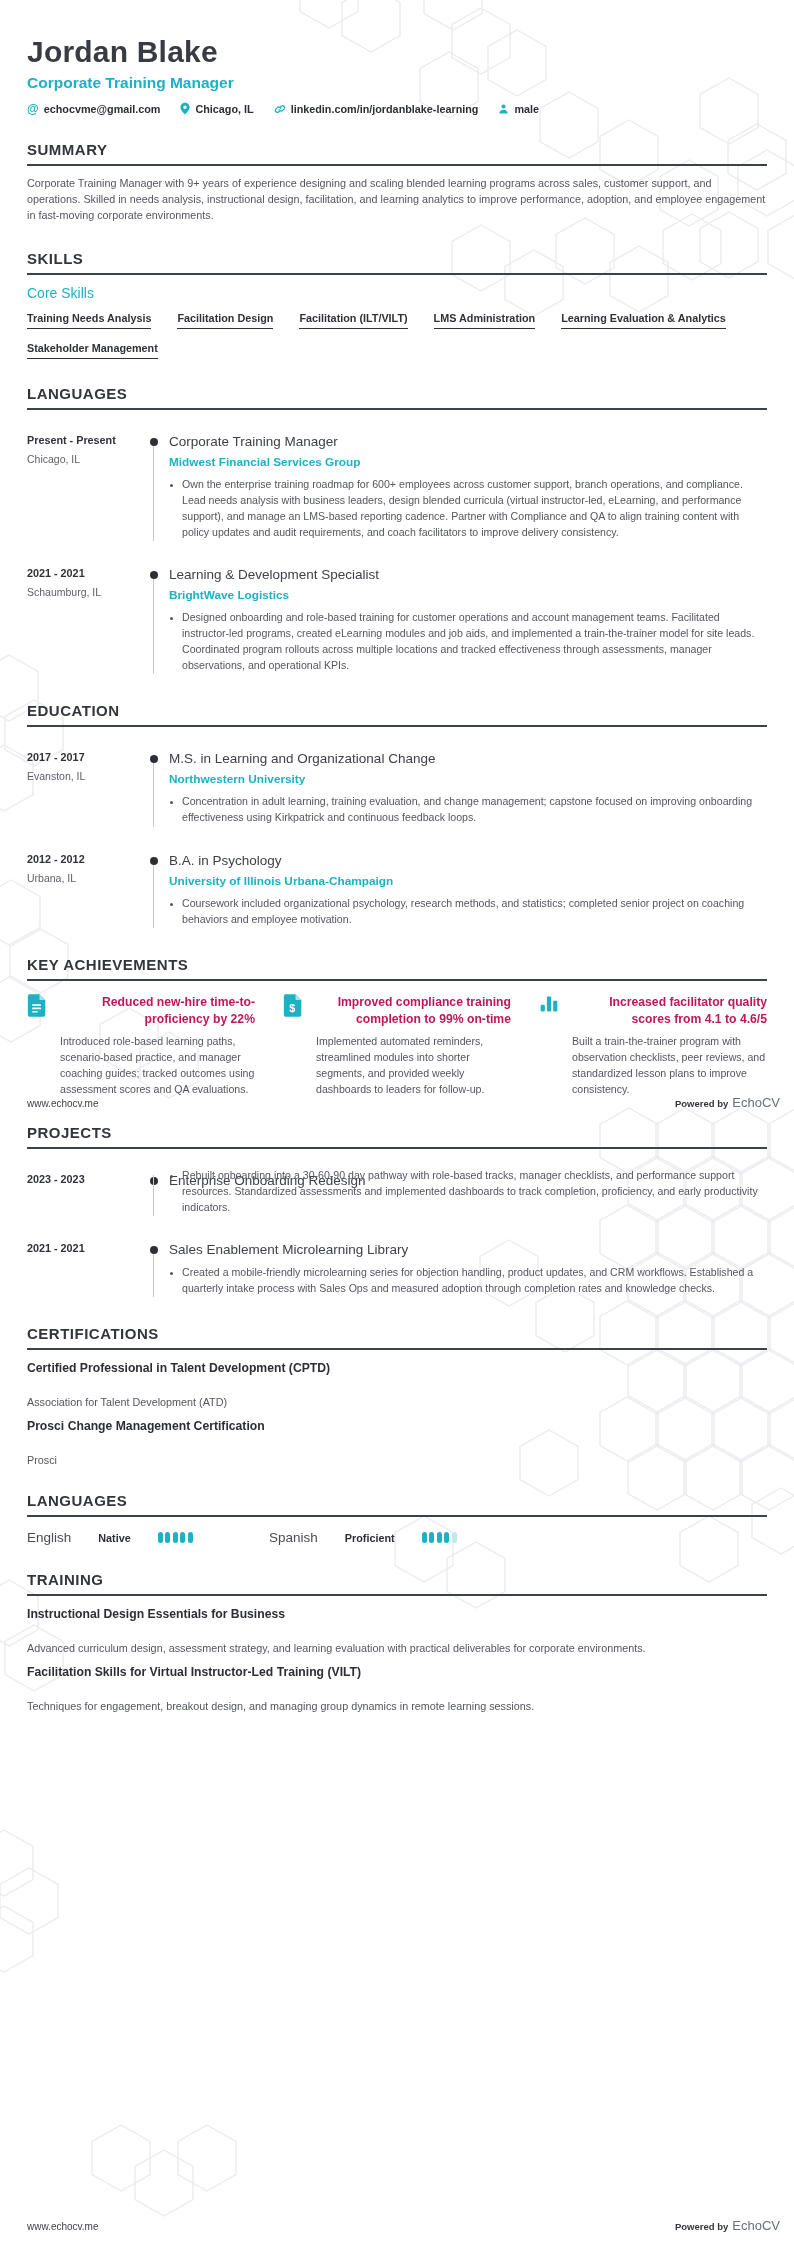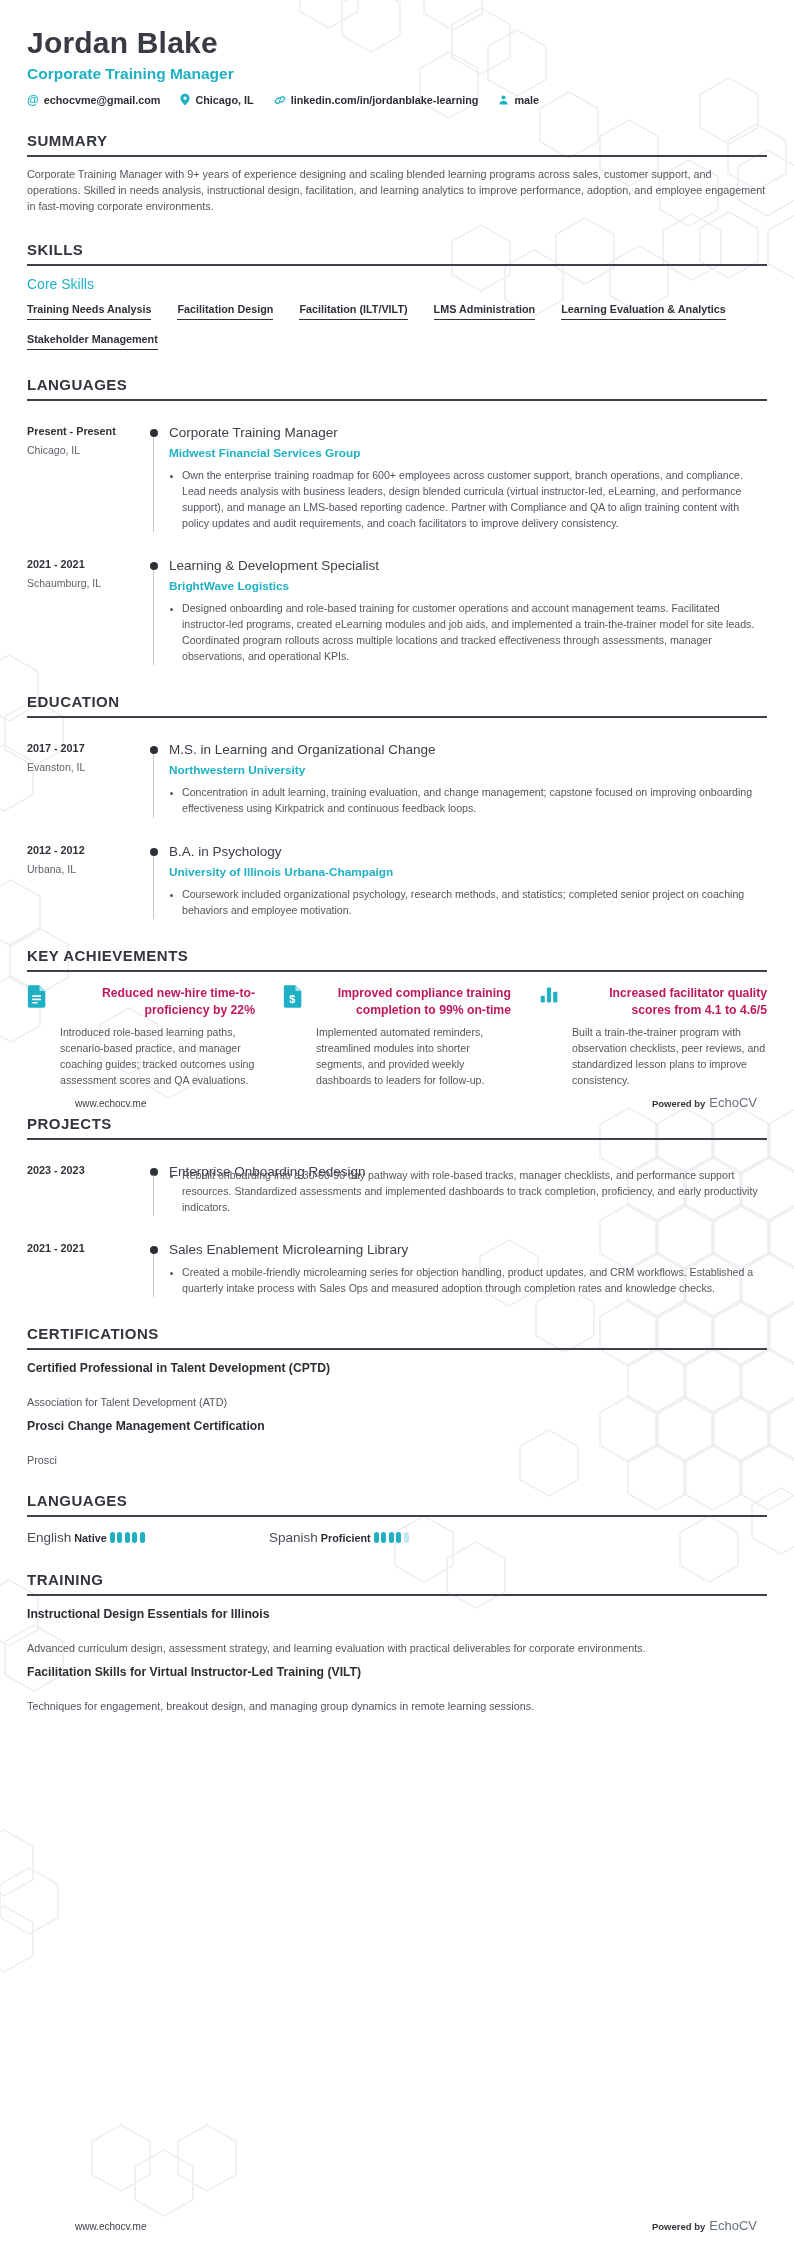--- a/index.html
+++ b/index.html
@@ -1,19 +1,19 @@
 <!DOCTYPE html>
 <html style="--accent: #1fb0c4;"><head>
 <meta charset="utf-8">
 <style>
   html,body{margin:0;padding:0;background:#fff;}
   body{font-family:"Liberation Sans",sans-serif;color:#34363d;}
   .sheet{position:relative;width:794px;height:2246px;background:#fff;overflow:hidden;}
   #hexbg{position:absolute;left:0;top:0;z-index:0;pointer-events:none;}
-  .page{position:relative;z-index:1;height:1123px;box-sizing:border-box;padding:4px 27px;}
+  .page{position:relative;z-index:1;height:1123px;box-sizing:border-box;padding:13px 27px;}
 
   
   .name{font-size:30px;font-weight:800;color:#393b42;padding-top:22px;letter-spacing:.2px;}
   .jobtitle{font-size:15.5px;font-weight:700;color:var(--accent);margin-top:5px;}
   .contacts{display:flex;gap:20px;margin-top:10px;align-items:center;}
   .contact{display:flex;align-items:center;gap:5px;font-size:10.8px;font-weight:700;color:#2c2e35;}
   .cicon{color:var(--accent);font-weight:700;font-size:12px;line-height:1;display:flex;align-items:center;}
 
   
   .section{margin-top:26px;}
@@ -44,30 +44,30 @@
   .ach{display:grid;grid-template-columns:26px 1fr;column-gap:7px;}
   .ach-title{font-size:12.2px;font-weight:700;color:#be185d;line-height:1.38;text-align:right;}
   .ach-text{font-size:10.6px;color:#54565f;line-height:1.5;margin-top:7px;}
 
   
   .c-title{font-size:12.2px;font-weight:700;color:#2c2e35;margin-top:11px;}
   .c-sub{font-size:10.8px;color:#54565f;margin-top:21px;}
 
   
   .langs{display:flex;margin-top:13px;}
-  .lang{display:flex;align-items:center;gap:3px;width:242px;}
+  .lang{display:flex;align-items:center;gap:27px;width:242px;}
   .lang-name{font-size:13.5px;color:#4a4c55;}
   .lang-level{font-size:10.8px;font-weight:700;color:#2c2e35;text-align:center;}
   .dots{display:flex;gap:2.5px;align-items:center;}
   .dot{width:5px;height:11px;border-radius:2.5px;background:#c3e7ee;}
   .dot.filled{background:var(--accent);}
 
   
-  .pagefoot{position:absolute;left:27px;right:37px;bottom:13px;display:flex;
-            justify-content:space-between;align-items:baseline;z-index:2;margin-left:48px;}
+  .pagefoot{position:absolute;left:27px;right:14px;bottom:13px;display:flex;
+            justify-content:space-between;align-items:baseline;z-index:2;}
   .site{font-size:10px;color:#3f4149;}
   .powered{font-size:9.5px;color:#33353c;font-weight:700;}
   .brand{font-size:13px;color:#67707e;font-weight:400;margin-left:4px;text-align:center;}
 
   .page2{padding-top:44px;}
   .cont-gap{margin-top:0;}
 </style>
 </head>
 <body>
 
@@ -421,21 +421,21 @@
               <span class="dot filled"></span>
               <span class="dot filled"></span>
               <span class="dot"></span>
             </span>
         </div>
       </div>
     </div>
 
     <div class="section">
       <div class="sec-head">TRAINING</div>
-      <div class="c-title">Instructional Design Essentials for Illinois</div>
+      <div class="c-title">Instructional Design Essentials for Business</div>
       <div class="c-sub">Advanced curriculum design, assessment strategy, and learning evaluation with practical deliverables for corporate environments.</div>
       <div class="c-title">Facilitation Skills for Virtual Instructor-Led Training (VILT)</div>
       <div class="c-sub">Techniques for engagement, breakout design, and managing group dynamics in remote learning sessions.</div>
     </div>
 
     <div class="pagefoot">
       <span class="site">www.echocv.me</span>
       <span class="powered">
         <span>Powered by</span><span class="brand">EchoCV</span>
       </span>

